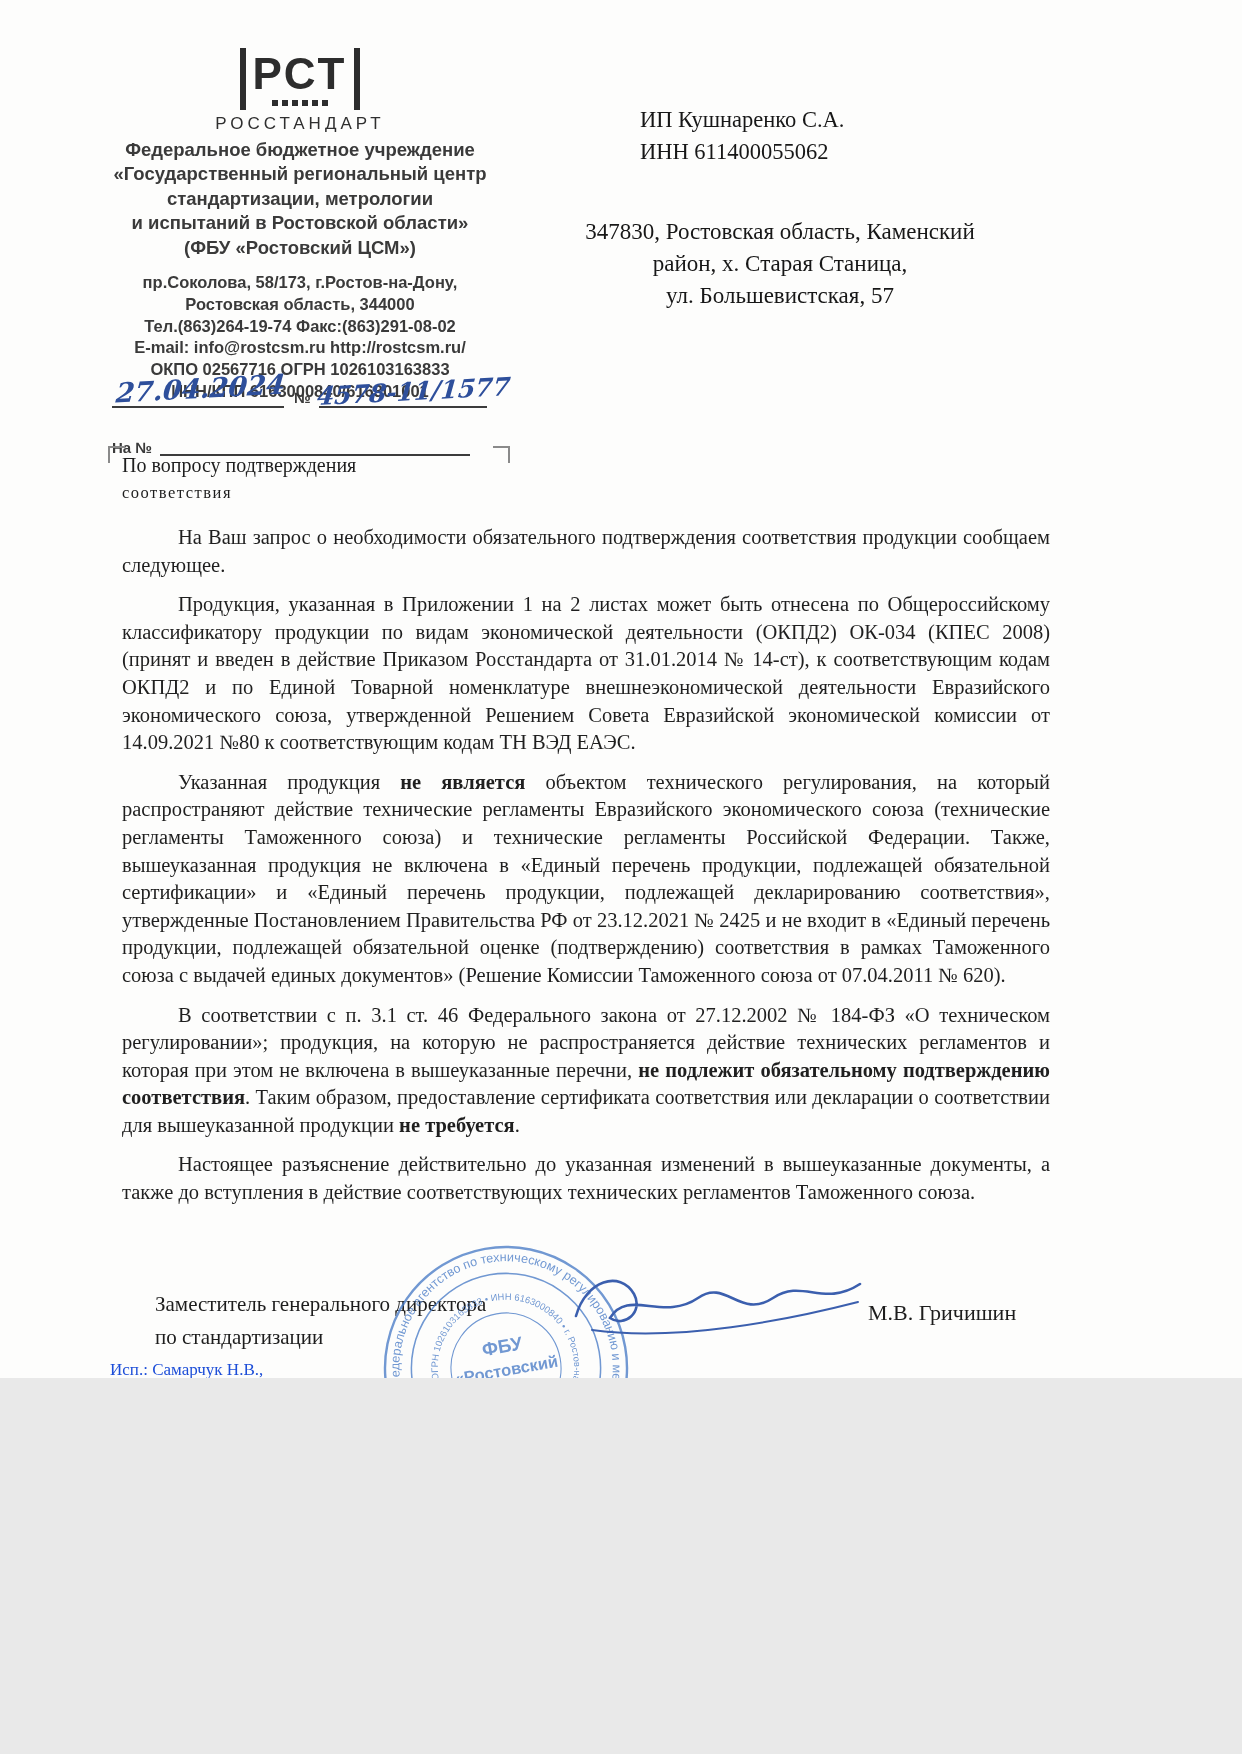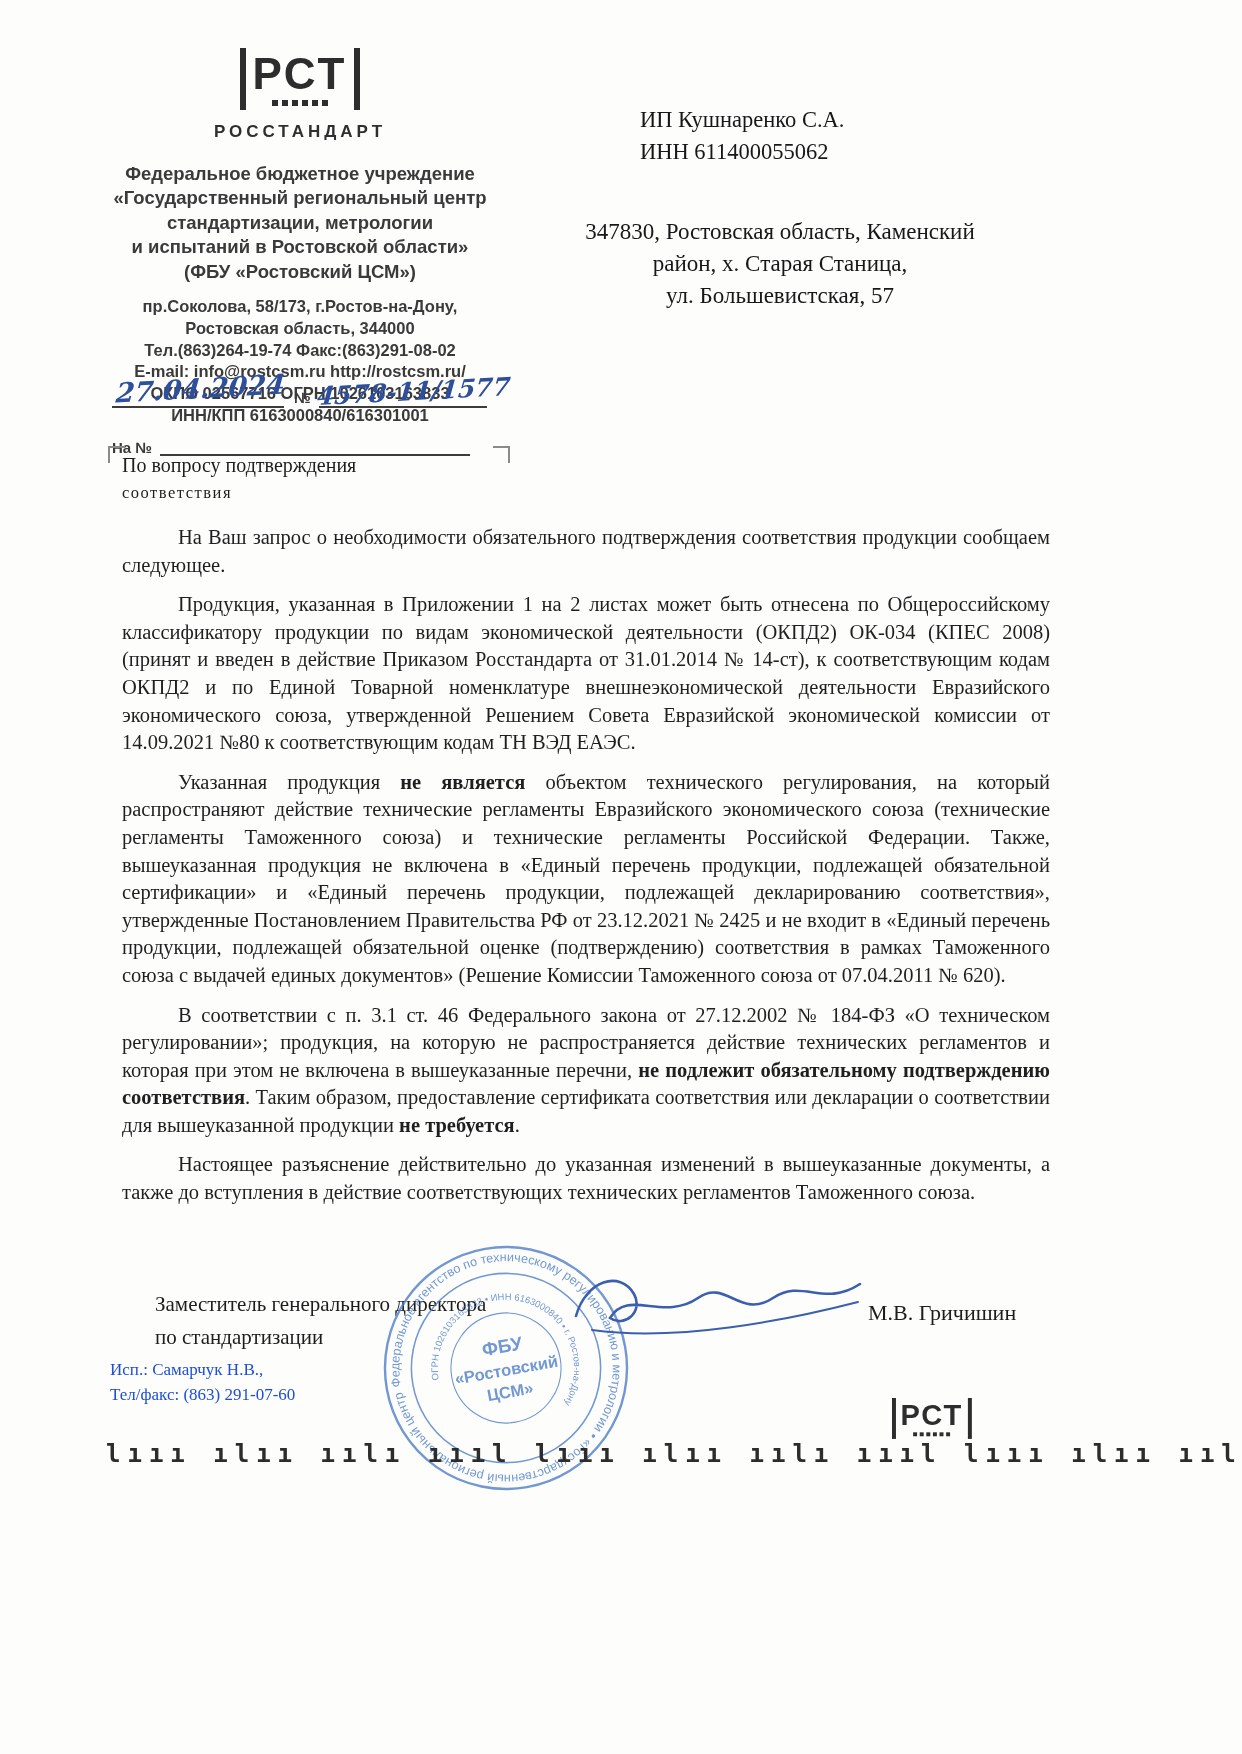--- a/index.html
+++ b/index.html
@@ -1,28 +1,28 @@
 <!DOCTYPE html>
 <html><head>
 <meta charset="utf-8">
 <style>
   html,body{margin:0;padding:0;background:#e9e9e9;}
-  .page{position:relative;width:1242px;height:1754px;background:#fdfdfc;margin:0 auto;overflow:hidden;
+  .page{position:relative;width:1242px;height:1378px;background:#fdfdfc;margin:0 auto;overflow:hidden;
         font-family:"Liberation Serif", serif;color:#222;}
   
   .org-block{position:absolute;left:95px;top:48px;width:410px;text-align:center;
              font-family:"Liberation Sans", sans-serif;color:#333;}
   .logo{display:inline-flex;align-items:center;gap:7px;}
   .logo-bar{width:6px;height:62px;background:#2d2d2d;}
   .logo-mid{display:flex;flex-direction:column;align-items:center;}
   .logo-letters{font-weight:bold;font-size:44px;line-height:44px;letter-spacing:3px;color:#2d2d2d;}
   .logo-dots{display:flex;gap:4px;margin-top:4px;}
   .logo-dots i{width:6px;height:6px;background:#2d2d2d;display:block;}
-  .brand{font-weight:bold;font-size:17px;letter-spacing:4px;margin-top:8px;color:#2f2f2f;}
-  .org-lines{margin-top:20px;font-size:18.5px;line-height:1.32;font-weight:600;color:#3a3a3a;}
+  .brand{font-weight:normal;font-size:17px;letter-spacing:4px;color:#2f2f2f;}
+  .org-lines{margin-top:4px;font-size:18.5px;line-height:1.32;font-weight:600;color:#3a3a3a;}
   .contact-lines{margin-top:12px;font-size:16.5px;line-height:1.32;font-weight:600;color:#3a3a3a;}
   
   .date-row{position:absolute;left:112px;top:372px;width:400px;display:flex;align-items:flex-end;
             font-family:"Liberation Sans", sans-serif;}
   .uline{border-bottom:2px solid #3c3c3c;display:inline-block;}
   .date-cell{width:172px;position:relative;height:34px;}
   .num-cell{width:168px;position:relative;height:34px;margin-left:8px;}
   .no-label{font-size:15px;color:#3a3a3a;margin:0 0 2px 10px;font-weight:600;}
   .hand{font-family:"DejaVu Serif", serif;font-style:italic;color:#2e4f9b;display:inline-block;
         transform:rotate(-3deg) skewX(-8deg);font-size:27px;font-weight:bold;white-space:nowrap;

